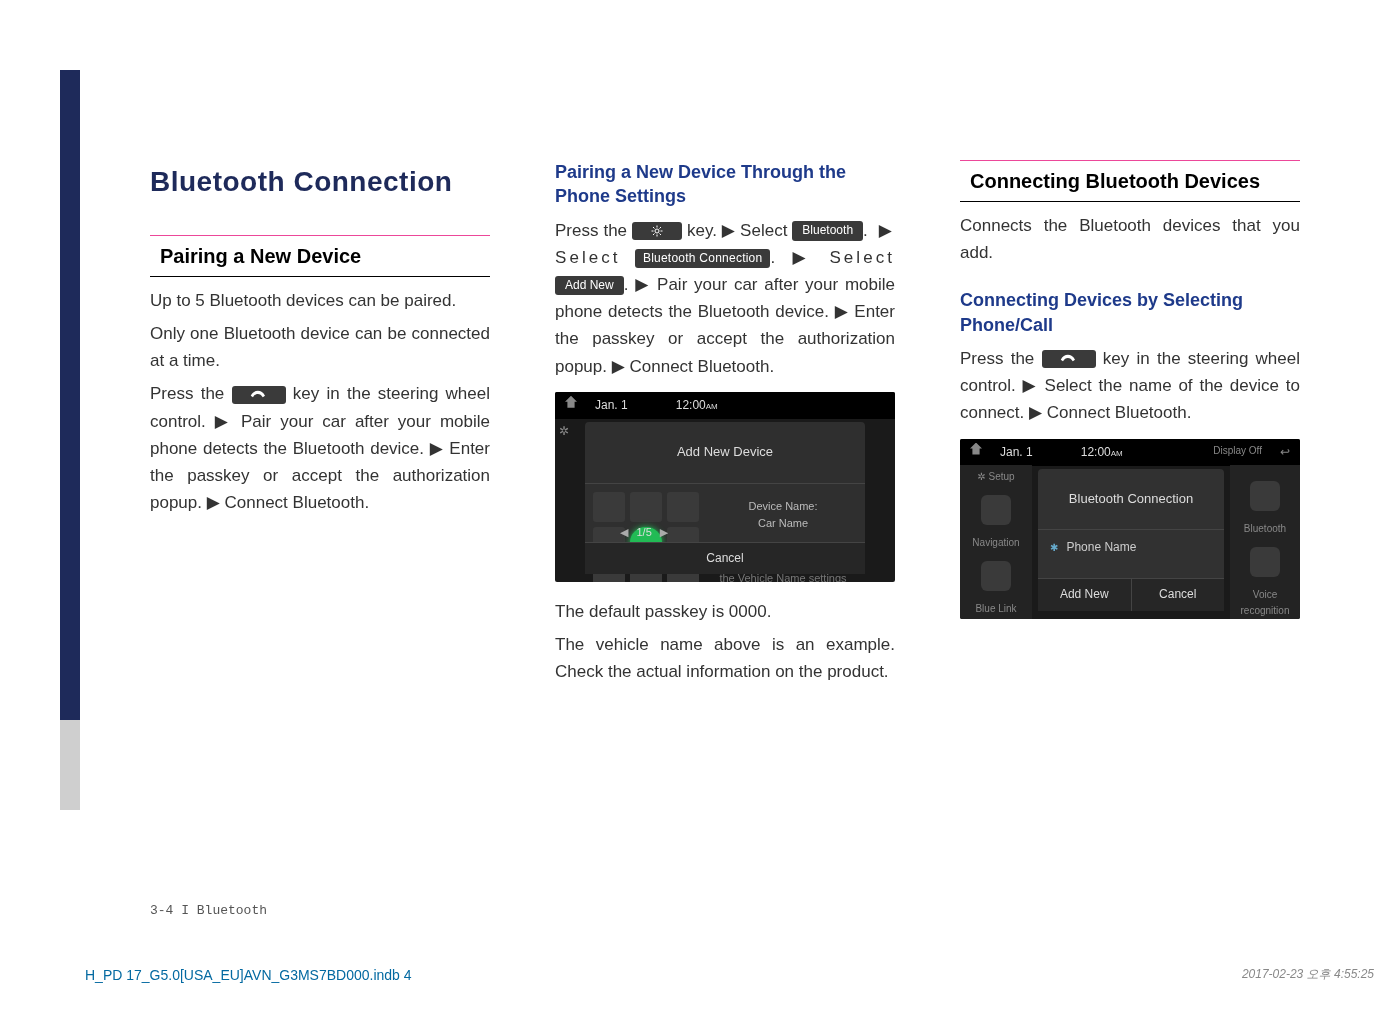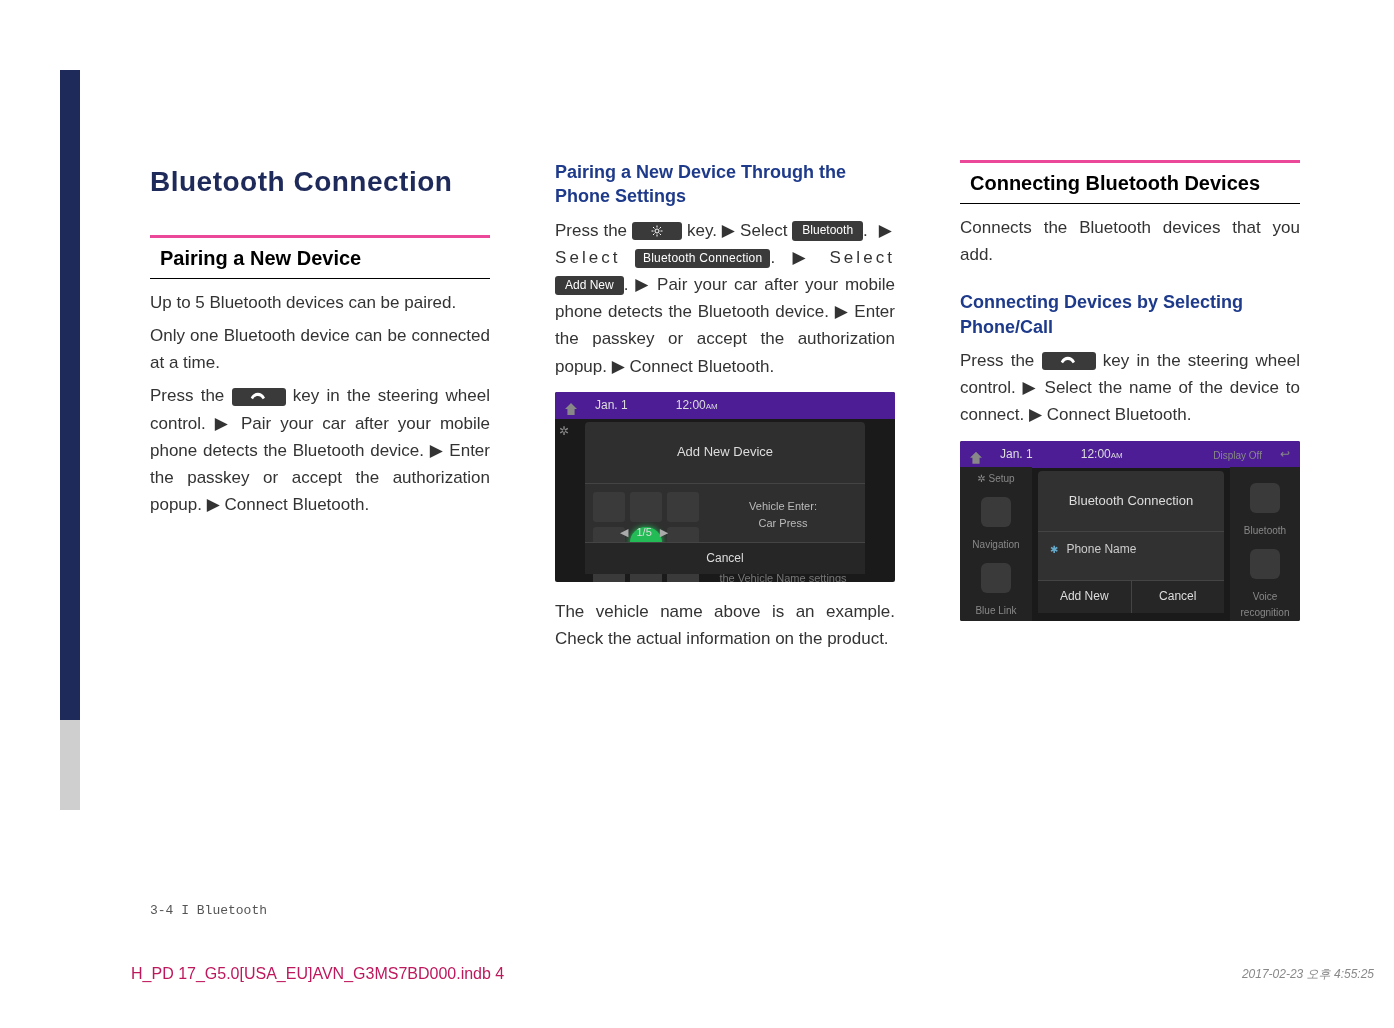--- a/index.html
+++ b/index.html
@@ -37,21 +37,21 @@
     font-size: 28px;
     font-weight: 600;
     color: #1e2a5a;
     margin-bottom: 30px;
     letter-spacing: 0.5px;
   }
   h2.section {
     font-size: 20px;
     font-weight: bold;
     color: #000;
-    border-top: 3px solid #ec4899;
+    border-top: 1px solid #ec4899;
     border-bottom: 1px solid #000;
     padding: 4px 0 4px 10px;
     margin-bottom: 10px;
   }
   h3.sub {
     color: #1e3a8a;
     font-size: 18px;
     font-weight: bold;
     margin-top: 22px;
     margin-bottom: 8px;
@@ -75,23 +75,22 @@
     left: 150px;
     bottom: 110px;
     font-size: 13px;
     color: #555;
     font-family: Liberation Mono, monospace;
   }
   .print-meta-left {
     position: absolute;
     left: 85px;
     bottom: 45px;
-    font-size: 16px;
-    color: #be185d;
-    margin-left: 46px;
+    font-size: 14px;
+    color: #0369a1;
   }
   .print-meta-right {
     position: absolute;
     right: 20px;
     bottom: 45px;
     font-size: 12px;
     color: #888;
     font-style: italic;
   }
   
@@ -100,22 +99,22 @@
     height: 190px;
     background: #1a1a1a;
     border-radius: 2px;
     margin: 12px 0 16px 0;
     position: relative;
     color: #ddd;
     font-size: 12px;
     overflow: hidden;
   }
   .device .topbar {
-    display:flex; align-items:flex-end; gap:18px;
-    padding: 4px 10px; background:#4c1d95; font-size:12px;
+    display:flex; align-items:flex-start; gap:18px;
+    padding: 4px 10px; background:#000000; font-size:12px;
   }
   .device .topbar .home { width:12px; height:12px; background:#888; clip-path: polygon(50% 0, 100% 50%, 80% 50%, 80% 100%, 20% 100%, 20% 50%, 0 50%);}
   .device .sidebar-icons {
     position:absolute; left:0; top:26px; width:72px; bottom:0; background:#232323;
     display:flex; flex-direction:column; align-items:center; gap:10px; padding-top:6px;
     font-size:10px; color:#888;text-align:center;
   }
   .device .sidebar-right {
     position:absolute; right:0; top:26px; width:70px; bottom:0; background:#232323;
     display:flex; flex-direction:column; align-items:center; gap:10px; padding-top:6px;
@@ -216,40 +215,41 @@
                   <div class="tile"></div>
                 <div class="tile"></div>
                   <div class="tile active"></div>
                   <div class="tile"></div>
                 <div class="tile"></div>
                   <div class="tile"></div>
                   <div class="tile"></div>
               </div>
             </div>
             <div class="vname">
-              <div>Vehicle Enter:</div>
-              <div>Car Press</div>
+              <div>Device Name:</div>
+              <div>Car Name</div>
               <div class="sm">
                 <div>To edit, select the Rename</div>
                 <div>button from</div>
                 <div>the Vehicle Name settings</div>
               </div>
             </div>
           </div>
           <div class="pager">
             <span class="arrow">◀</span>
             <span>1/5</span>
             <span class="arrow">▶</span>
           </div>
           <div class="btn-row">
             <div class="b">Cancel</div>
           </div>
         </div>
       </div>
 
+      <p>The default passkey is 0000.</p>
       <p>The vehicle name above is an example. Check the actual information on the product.</p>
     </div>
 
     <div class="col">
       <h2 class="section">Connecting Bluetooth Devices</h2>
       <p>Connects the Bluetooth devices that you add.</p>
 
       <h3 class="sub">Connecting Devices by Selecting Phone/Call</h3>
       <p>
         <span>Press the </span>

